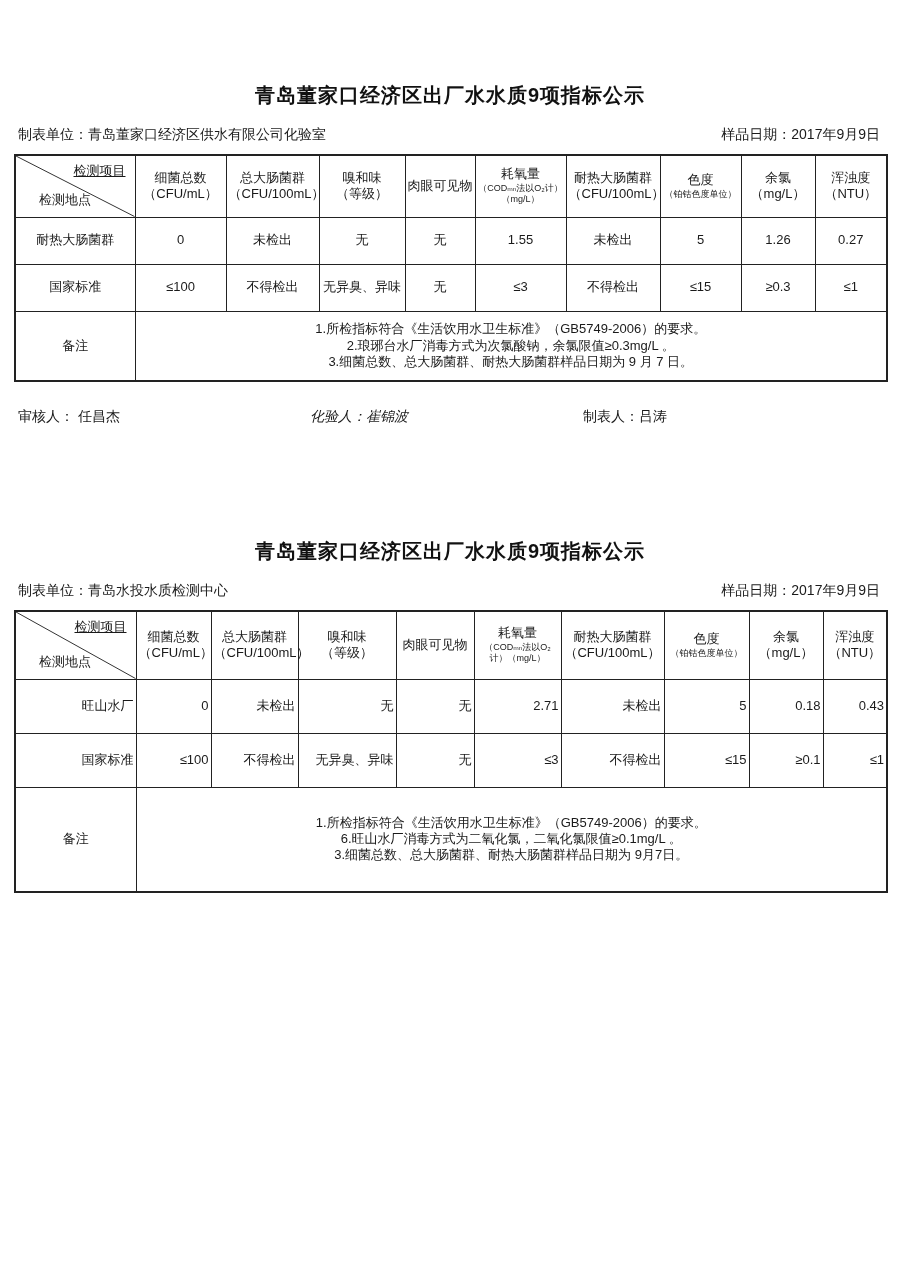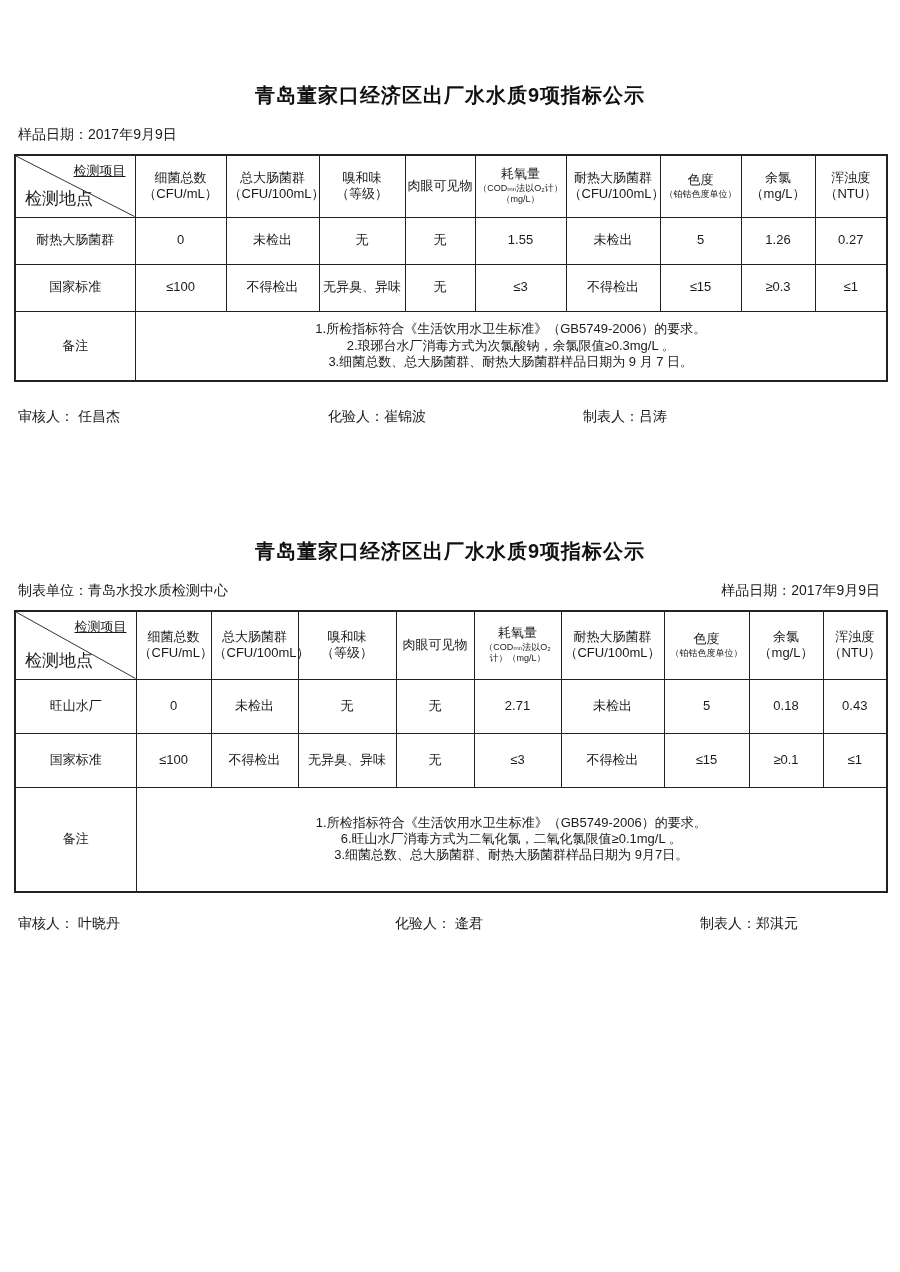--- a/index.html
+++ b/index.html
@@ -42,57 +42,58 @@
     text-align: center;
     vertical-align: middle;
     font-weight: normal;
     font-size: 13px;
     padding: 2px;
     line-height: 1.25;
   }
   .t1 .hdr th { height: 62px; }
   .t1 .drow td { height: 47px; }
   .t2 .hdr th { height: 68px; }
-  .t2 .drow td { height: 54px; }
+  .t2 .drow td { height: 54px; text-align: right; }
   .t1 .nrow td { height: 70px; }
   .t2 .nrow td { height: 105px; }
 
   .h-t, .h-s { display: block; }
   .h-s:empty { display: none; }
   .h-s.small-sub { font-size: 9px; line-height: 1.3; }
 
   th.corner { position: relative; padding: 0; }
   th.corner svg.diag { position: absolute; inset: 0; width: 100%; height: 100%; }
   .corner-top    { position: absolute; top: 7px; right: 9px; font-size: 13px; text-decoration: underline; }
-  .corner-bottom { position: absolute; bottom: 7px; left: 9px; font-size: 17px; }
+  .corner-bottom { position: absolute; bottom: 7px; left: 23px; font-size: 13px; font-family: Liberation Mono, monospace; }
 
   td.note-body {
     text-align: left;
     padding: 6px 8px;
     font-size: 12.5px;
     line-height: 1.55;
   }
   .note-line { white-space: nowrap; }
 
   .sig-row { position: relative; height: 20px; font-size: 14px; }
   .sig-row-1 { margin-top: 26px; padding-left: 11px; }
   .sig-row-2 { margin-top: 22px; }
   .sig { position: absolute; top: 0; white-space: pre; }
-  .sig-a1 { left: 18px; }  .sig-b1 { left: 328px; } .sig-c1 { left: 583px; }
+  .sig-a1 { left: 18px; }  .sig-b1 { left: 310px; font-style: italic; } .sig-c1 { left: 583px; }
   .sig-a2 { left: 18px; }  .sig-b2 { left: 395px; } .sig-c2 { left: 700px; }
 </style>
 </head>
 <body>
 
 <div class="page">
 
   <div>
     <div class="report-title title-1">青岛董家口经济区出厂水水质9项指标公示</div>
 
     <div class="meta-row">
+      <div><span>制表单位：</span><span>青岛董家口经济区供水有限公司化验室</span></div>
       <div><span>样品日期：</span><span>2017年9月9日</span></div>
     </div>
 
     <table class="qtable t1">
       <colgroup>
         <col style="width:120px">
           <col style="width:91px">
           <col style="width:93px">
           <col style="width:86px">
           <col style="width:70px">
@@ -283,20 +284,15 @@
         <td>备注</td>
         <td class="note-body" colspan="9">
           <div class="note-line">1.所检指标符合《生活饮用水卫生标准》（GB5749-2006）的要求。</div>
           <div class="note-line">6.旺山水厂消毒方式为二氧化氯，二氧化氯限值≥0.1mg/L 。</div>
           <div class="note-line">3.细菌总数、总大肠菌群、耐热大肠菌群样品日期为 9月7日。</div>
         </td>
       </tr>
     </tbody>
       </table>
 
-    <div class="sig-row sig-row-2">
-      <span class="sig sig-a2"><span>审核人：</span><span> 叶晓丹</span></span>
-      <span class="sig sig-b2"><span>化验人：</span><span> 逄君</span></span>
-      <span class="sig sig-c2"><span>制表人：</span><span>郑淇元</span></span>
-    </div>
   </div>
 
 </div>
 
 </body></html>

